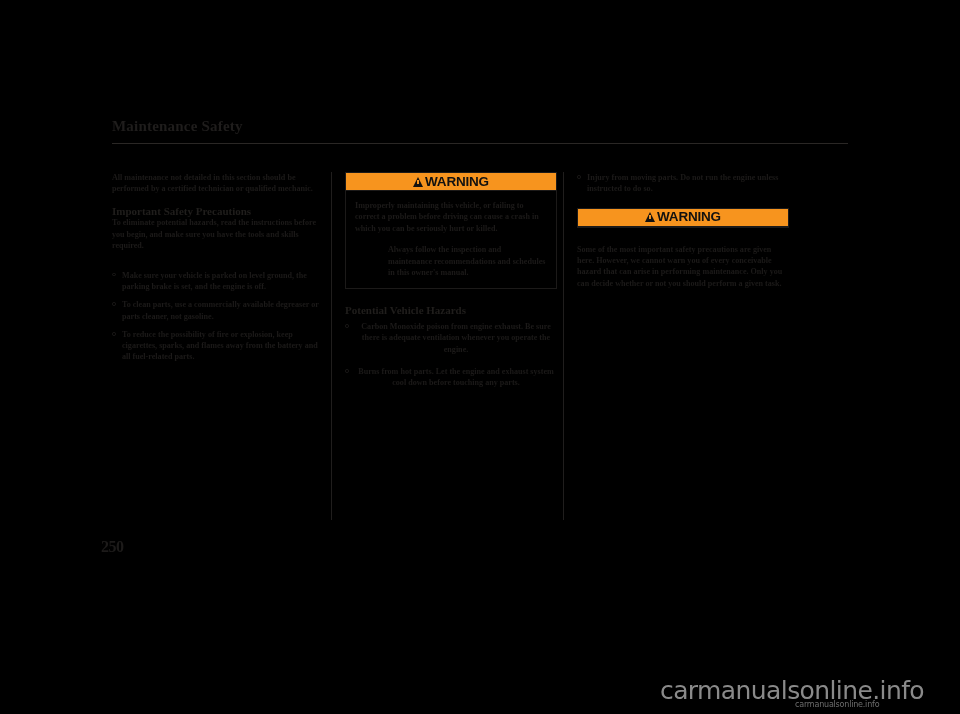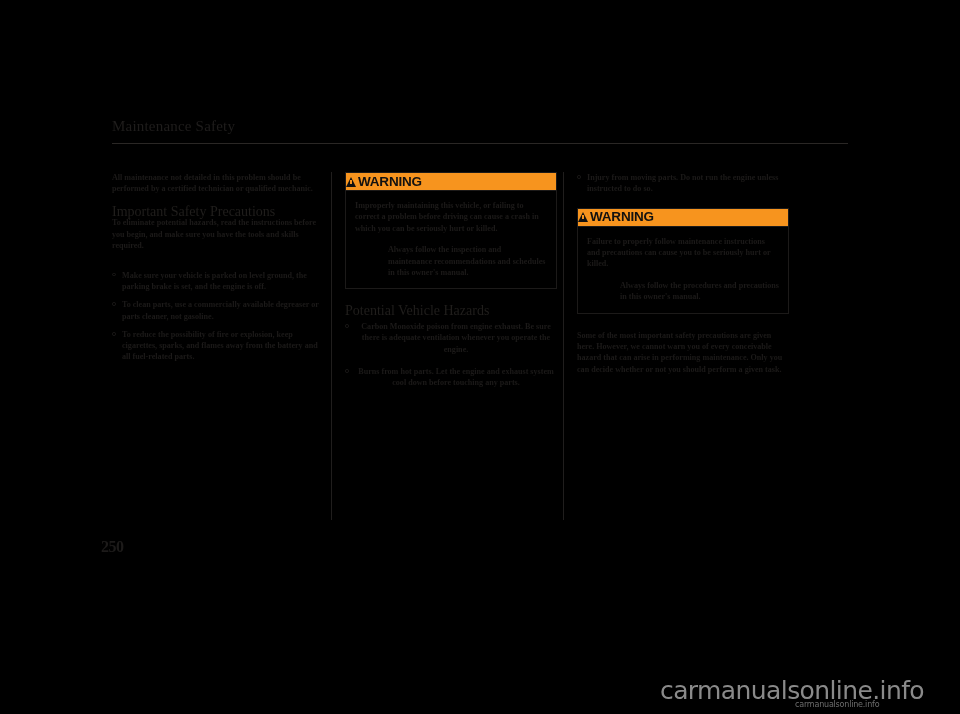--- a/index.html
+++ b/index.html
@@ -24,21 +24,21 @@
     height: 714px;
     background: #000000;
   }
 
   
   .page-heading {
     position: absolute;
     left: 112px;
     top: 118px;
     font-size: 15px;
-    font-weight: normal;
+    font-weight: bold;
     letter-spacing: .2px;
     color: #1f1d1c;
     white-space: nowrap;
   }
   .heading-rule {
     position: absolute;
     left: 112px;
     top: 143px;
     width: 736px;
     height: 1px;
@@ -67,22 +67,22 @@
     background: #201e1d;
   }
   .div-1 { left: 331px; }
   .div-2 { left: 563px; }
 
   p.block {
     margin: 0 0 11px 0;
   }
   .subhead {
     margin: 0;
-    font-weight: normal;
-    font-size: 14px;
+    font-weight: bold;
+    font-size: 11px;
     line-height: 11.6px;
     color: #201e1c;
   }
 
   
   ul.bullets {
     list-style: none;
     margin: 18px 0 0 0;
     padding: 0;
   }
@@ -110,20 +110,21 @@
   .warnbox {
     border: 1.5px solid #1c1a19;
     background: #000000;
     box-sizing: border-box;
   }
   .warnbox .warn-head {
     background: #F7941E;
     height: 17px;
     display: flex;
     align-items: center;
+    justify-content: center;
     gap: 2px;
     border-bottom: 1.5px solid #1c1a19;
   }
   .warn-tri {
     display: inline-block;
     width: 0; height: 0;
     border-left: 5.5px solid transparent;
     border-right: 5.5px solid transparent;
     border-bottom: 10px solid #121110;
     position: relative;
@@ -193,21 +194,21 @@
 
 <div class="page">
 
   <div class="page-heading">Maintenance Safety</div>
   <div class="heading-rule"></div>
 
   <div class="col-divider div-1"></div>
   <div class="col-divider div-2"></div>
 
   <div class="col col-left">
-    <p class="block">All maintenance not detailed in this problem should be performed by a certified technician or qualified mechanic.</p>
+    <p class="block">All maintenance not detailed in this section should be performed by a certified technician or qualified mechanic.</p>
 
     <p class="subhead">Important Safety Precautions</p>
     <p class="block">To eliminate potential hazards, read the instructions before you begin, and make sure you have the tools and skills required.</p>
 
     <ul class="bullets">
       <li><span class="bul"></span><span>Make sure your vehicle is parked on level ground, the parking brake is set, and the engine is off.</span></li>
       <li><span class="bul"></span><span>To clean parts, use a commercially available degreaser or parts cleaner, not gasoline.</span></li>
       <li><span class="bul"></span><span>To reduce the possibility of fire or explosion, keep cigarettes, sparks, and flames away from the battery and all fuel-related parts.</span></li>
     </ul>
   </div>
@@ -235,24 +236,20 @@
   <div class="col col-right">
     <ul class="bullets" style="margin-top:0;">
       <li><span class="bul"></span><span>Injury from moving parts. Do not run the engine unless instructed to do so.</span></li>
     </ul>
 
     <div class="warnbox" style="margin-top:13px;">
       <div class="warn-head">
         <span class="warn-tri"></span>
         <span class="warn-title">WARNING</span>
       </div>
-      <div class="warn-body">
-        <p>Failure to properly follow maintenance instructions and precautions can cause you to be seriously hurt or killed.</p>
-        <p>Always follow the procedures and precautions in this owner's manual.</p>
-      </div>
     </div>
 
     <p class="block" style="margin-top:16px;">Some of the most important safety precautions are given here. However, we cannot warn you of every conceivable hazard that can arise in performing maintenance. Only you can decide whether or not you should perform a given task.</p>
   </div>
 
   <div class="page-number">250</div>
 
   <div class="watermark">carmanualsonline.info</div>
   <div class="watermark-sub">carmanualsonline.info</div>
 

